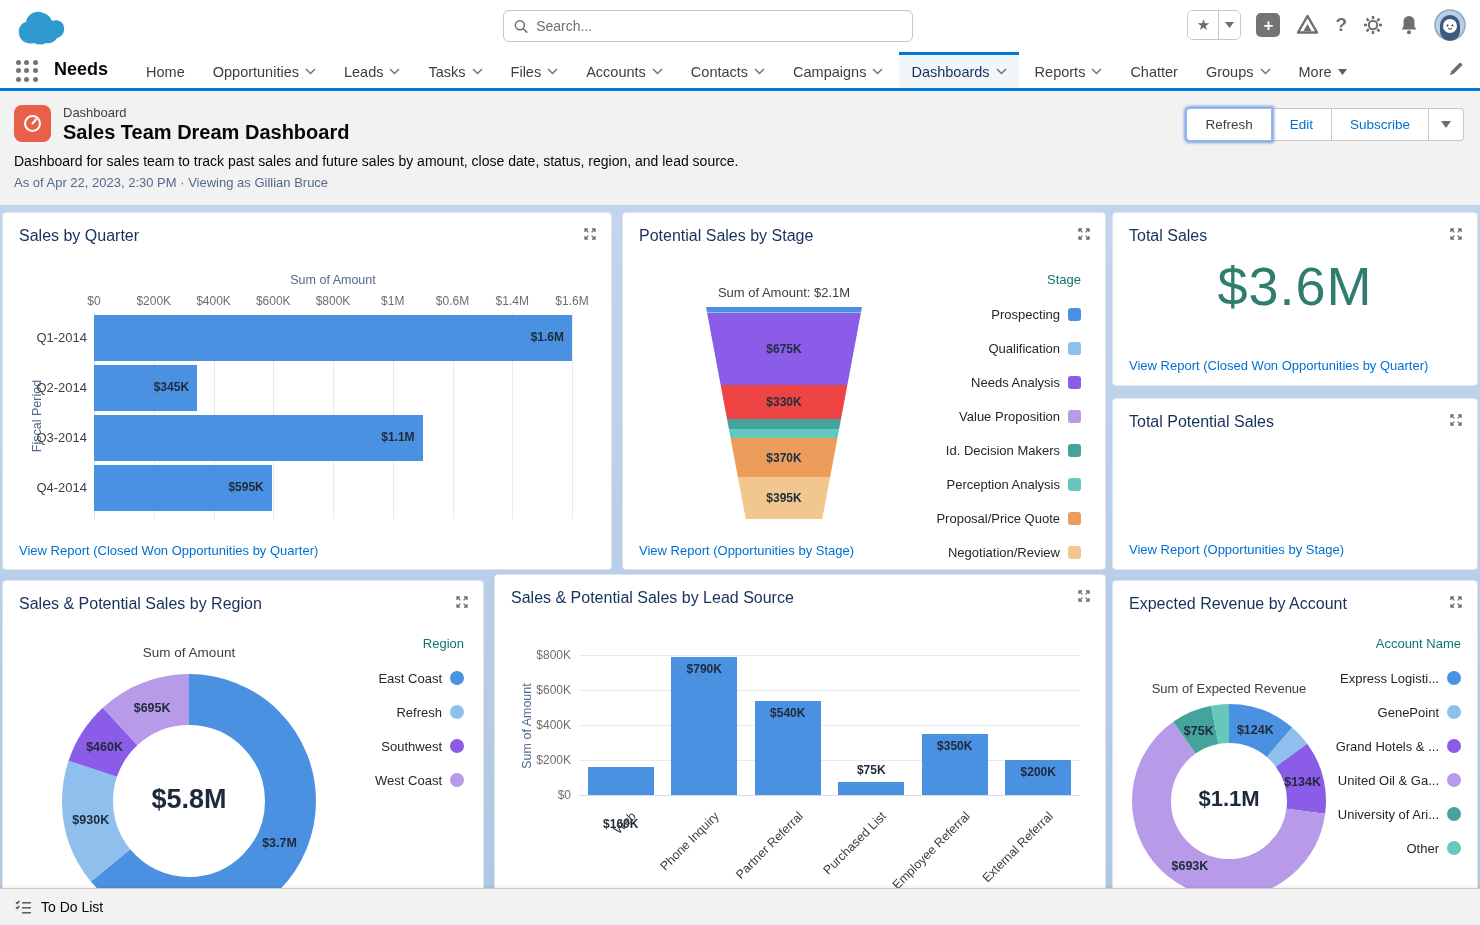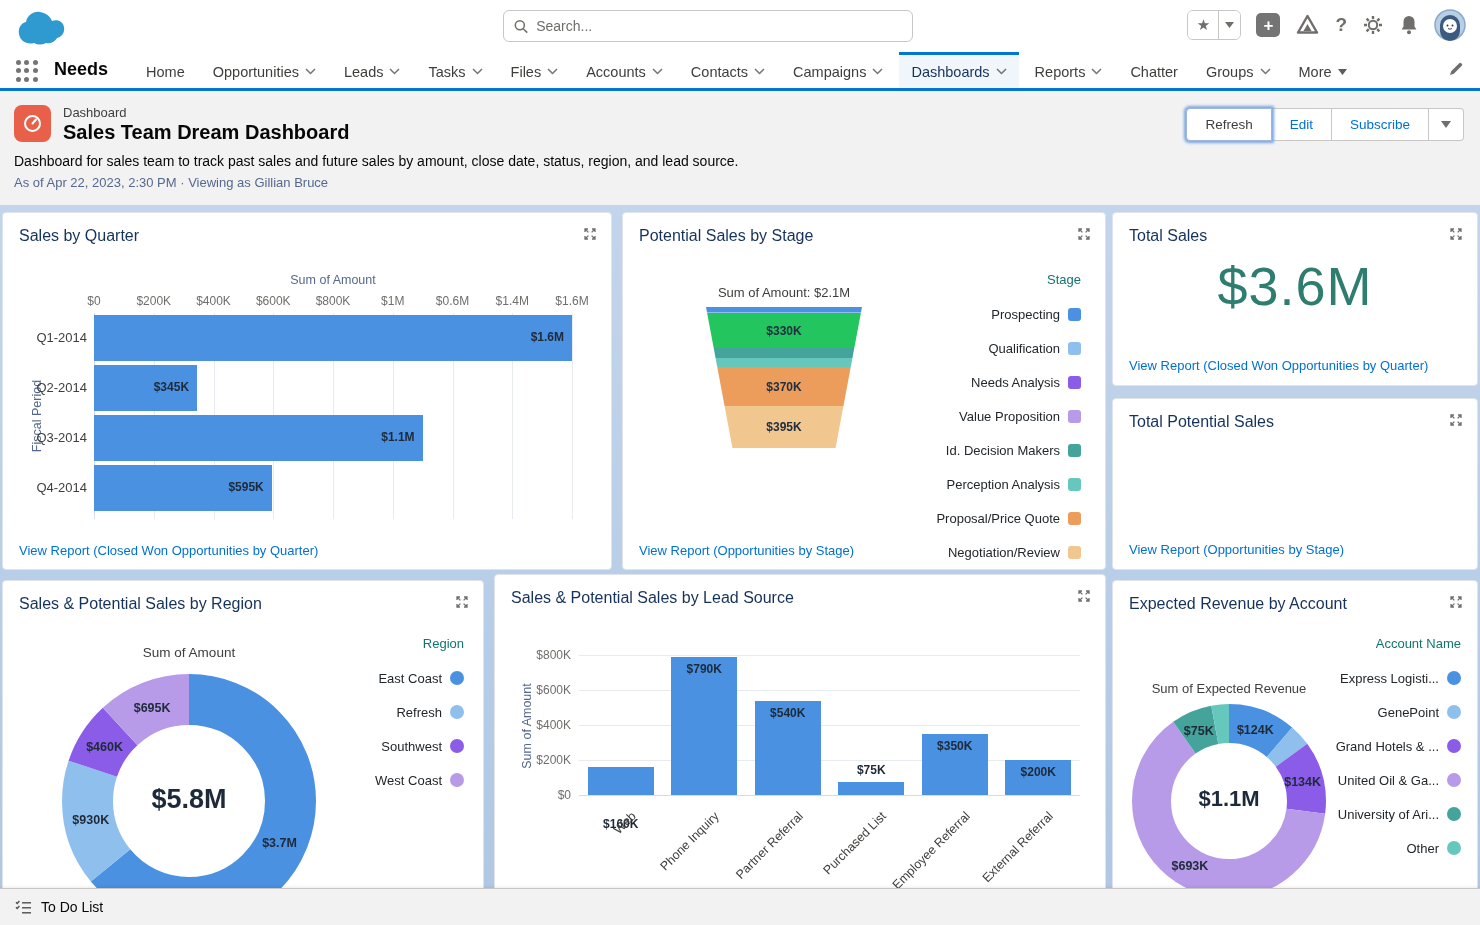--- a/index.html
+++ b/index.html
@@ -303,21 +303,22 @@
     <div class="card-title">Potential Sales by Stage</div>
     <span class="expand">
       <svg width="14" height="14" viewBox="0 0 14 14" fill="none" stroke="#706e6b" stroke-width="1.3">
         <path d="M5.4 5.4L2 2M2 5V2h3M8.6 5.4L12 2M9 2h3v3M5.4 8.6L2 12M2 9v3h3M8.6 8.6L12 12M12 9v3H9"></path>
       </svg>
     </span>
     <div class="axis-title" style="left:36px; top:72px; width:250px; color:#3e3e3c; font-size:13px;">Sum of Amount: $2.1M</div>
     <div class="funnel-clip" style="left:83px; top:94px;">
         <div class="fseg" style="height: 4.74627px; background: rgb(74, 145, 226);"></div>
         <div class="fseg" style="height: 1.58209px; background: rgb(143, 192, 237);"></div>
-        <div class="fseg" style="height: 34.806px; background: #22c55e;">$330K</div>
+        <div class="fseg" style="height: 71.194px; background: rgb(138, 92, 232);">$675K</div>
+        <div class="fseg" style="height: 34.806px; background: #ef4444;">$330K</div>
         <div class="fseg" style="height: 9.49254px; background: rgb(68, 164, 155);"></div>
         <div class="fseg" style="height: 9.49254px; background: rgb(102, 199, 189);"></div>
         <div class="fseg" style="height: 39.0249px; background: rgb(236, 157, 92);">$370K</div>
         <div class="fseg" style="height: 41.6617px; background: rgb(242, 198, 143);">$395K</div>
       </div>
     <div class="legend" style="right:24px; top:59px;">
       <div class="legend-title">Stage</div>
       <ul>
           <li>
             <span>Prospecting</span>

